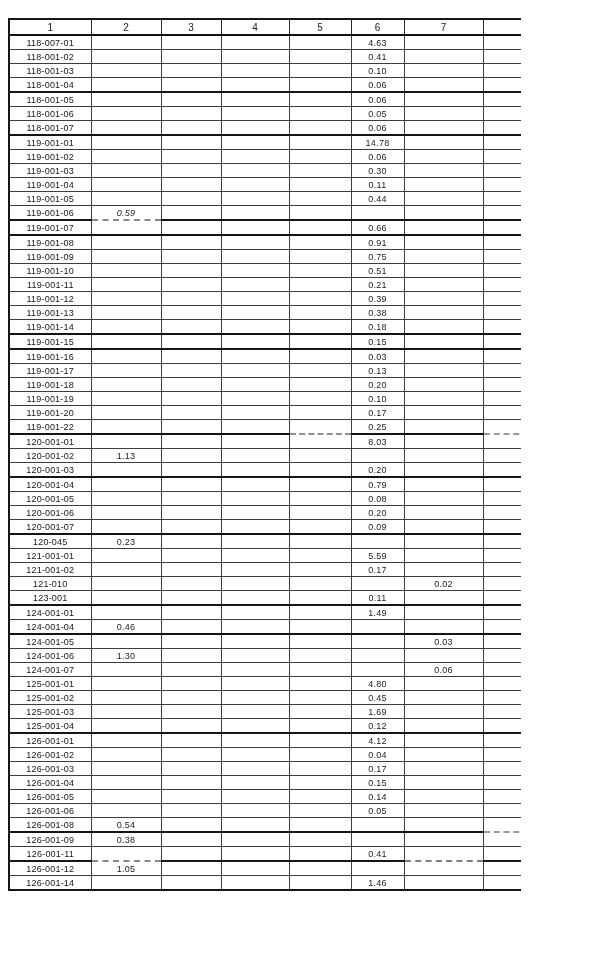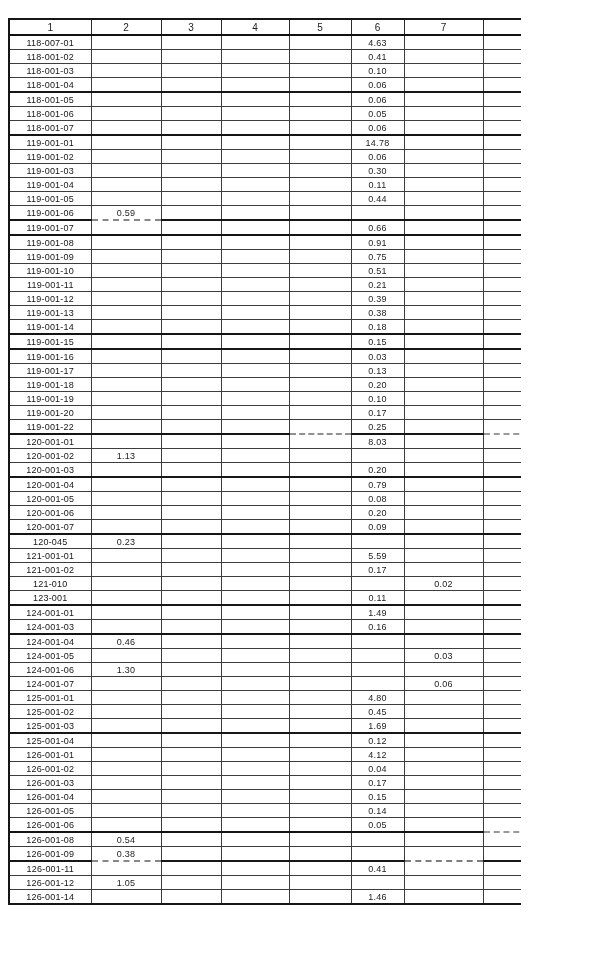--- a/index.html
+++ b/index.html
@@ -64,21 +64,21 @@
   table.scan-table td:first-child {
     font-size: 9px;
     letter-spacing: 0.2px;
     color: #161616;
   }
   
   tbody tr:nth-child(7n+1) td { border-top-width: 2px; border-top-color: #141414; }
   tbody tr:nth-child(9n+4) td { border-bottom-color: #161616; border-bottom-width: 2px; }
   tbody tr:nth-child(3n+2) td:nth-child(4) { border-bottom-style: dashed; border-bottom-color: #8a8a8a; }
   tbody tr:nth-child(4n+1) td:nth-child(8) { border-top-style: dashed; border-top-color: #9a9a9a; }
-  tbody tr:nth-child(5n+3) td:nth-child(2) { border-bottom-style: dashed; border-bottom-color: #888; }
+  tbody tr:nth-child(5n+3) td:nth-child(2) { border-bottom-style: dashed; border-bottom-color: #888; font-style: italic; }
   tbody tr:nth-child(6n+5) td:nth-child(5) { border-top-style: dashed; border-top-color: #909090; }
   tbody tr:nth-child(8n+2) td:nth-child(7) { border-bottom-style: dashed; border-bottom-color: #7d7d7d; }
 </style>
 </head>
 <body>
 
 <div class="page">
 
   <div class="page-label">
     <span>tp 4</span>
@@ -512,30 +512,20 @@
           <td>124-001-01</td>
           <td></td>
           <td></td>
           <td></td>
           <td></td>
           <td>1.49</td>
           <td></td>
           <td></td>
         </tr>
         <tr>
-          <td>124-001-03</td>
-          <td></td>
-          <td></td>
-          <td></td>
-          <td></td>
-          <td>0.16</td>
-          <td></td>
-          <td></td>
-        </tr>
-        <tr>
           <td>124-001-04</td>
           <td>0.46</td>
           <td></td>
           <td></td>
           <td></td>
           <td></td>
           <td></td>
           <td></td>
         </tr>
         <tr>

